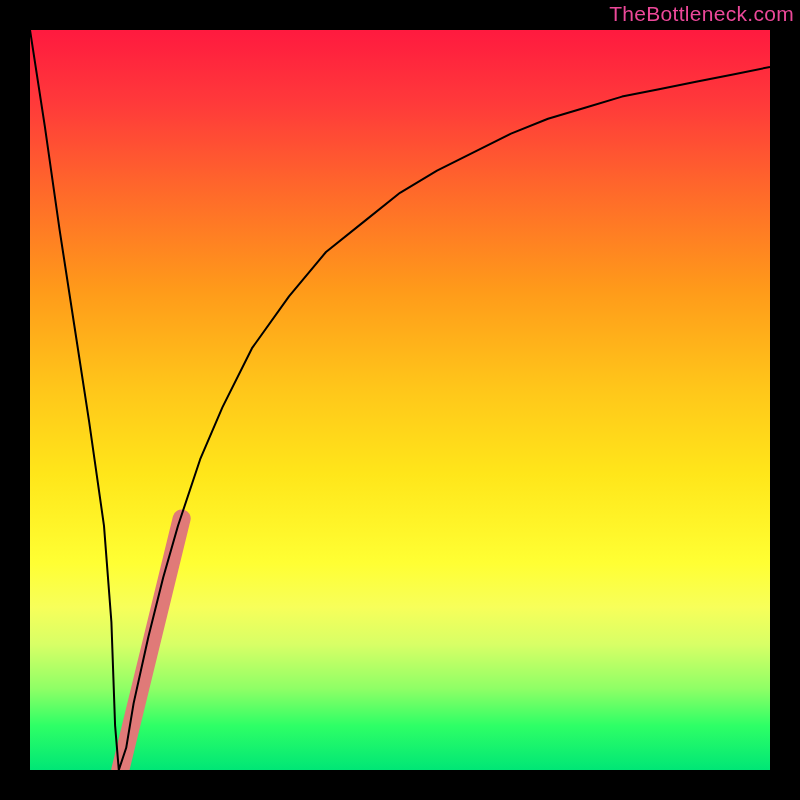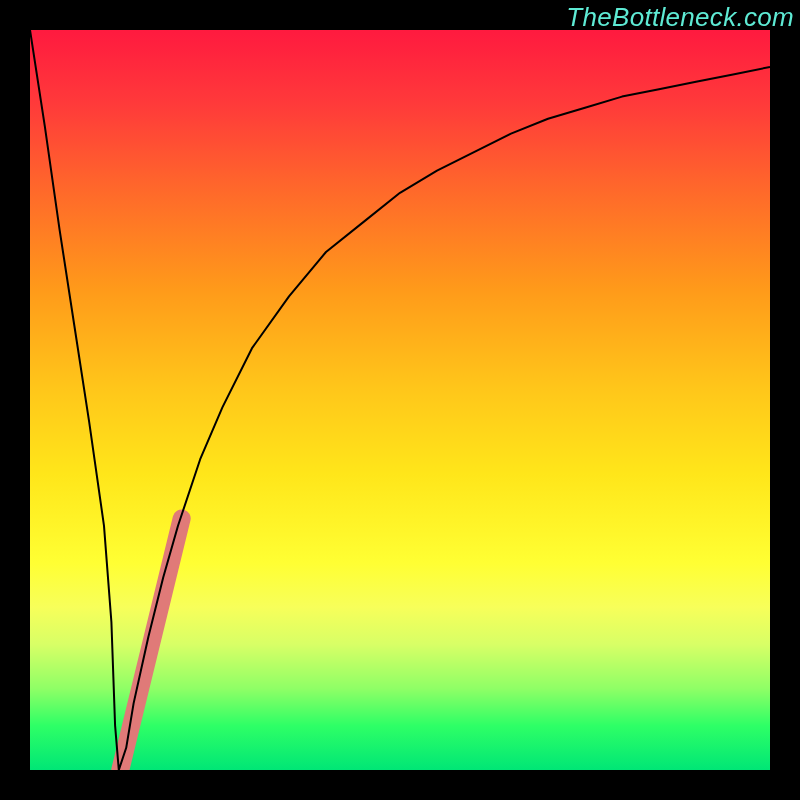--- a/index.html
+++ b/index.html
@@ -42,27 +42,26 @@
   .svg-holder {
     position: absolute;
     inset: 0;
     width: 100%;
     height: 100%;
   }
   .watermark {
     position: absolute;
     right: 6px;
     top: 2px;
-    color: #5eead4;
-    font-size: 26px;
+    color: #ec4899;
+    font-size: 21px;
     font-weight: 500;
     letter-spacing: 0.3px;
     pointer-events: none;
     user-select: none;
-    font-style: italic;
   }
 </style>
 </head>
 <body>
 
 <div class="frame">
   <div class="plot">
     <svg class="svg-holder" viewBox="0 0 740 740" preserveAspectRatio="none">
       <path id="highlight-path" fill="none" d="M90.28 740.00 L151.70 488.40" stroke="#e07a78" stroke-width="18" stroke-linecap="round"></path>
       <path id="curve-path" fill="none" d="M0.00 0.00 L14.80 96.20 L29.60 199.80 L44.40 296.00 L59.20 392.20 L74.00 495.80 L81.40 592.00 L85.10 695.60 L88.80 740.00 L96.20 717.80 L103.60 673.40 L118.40 606.80 L133.20 547.60 L148.00 495.80 L170.20 429.20 L192.40 377.40 L222.00 318.20 L259.00 266.40 L296.00 222.00 L333.00 192.40 L370.00 162.80 L407.00 140.60 L444.00 122.10 L481.00 103.60 L518.00 88.80 L555.00 77.70 L592.00 66.60 L629.00 59.20 L666.00 51.80 L703.00 44.40 L740.00 37.00" stroke="#000000" stroke-width="2" stroke-linejoin="round"></path>

